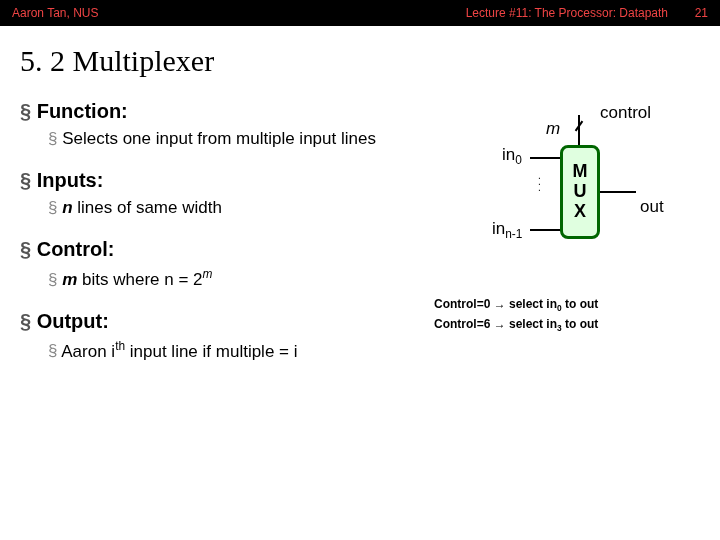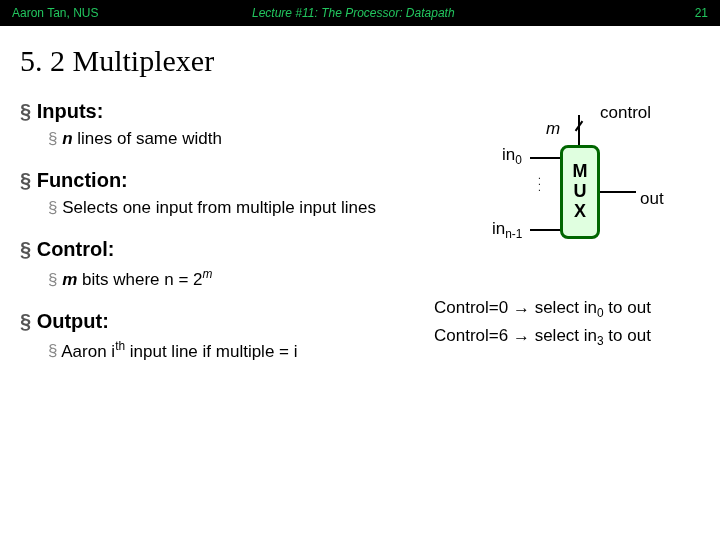--- a/index.html
+++ b/index.html
@@ -1,73 +1,73 @@
 <!DOCTYPE html>
 <html><head>
 <meta charset="utf-8">
 <style>
   * { box-sizing: border-box; margin: 0; padding: 0; }
   body { width: 720px; height: 540px; font-family: Arial, sans-serif; background: #fff; color: #000; position: relative; overflow: hidden; }
-  .topbar { height: 26px; background: #000; color: #22c55e; display: flex; align-items: center; font-size: 12px; padding: 0 12px; }
+  .topbar { height: 26px; background: #000; color: #ef4444; display: flex; align-items: center; font-size: 12px; padding: 0 12px; }
   .tb-left { flex: 0 0 200px; }
-  .tb-center { flex: 1; text-align: left; padding-left: 40px; font-style: italic; }
+  .tb-center { flex: 1; text-align: right; padding-left: 40px; }
   .tb-right { flex: 0 0 40px; text-align: right; }
   .title { font-size: 30px; font-family: "Times New Roman", serif; padding: 18px 8px 10px 20px; }
   .content { display: flex; padding: 12px 20px 0 20px; }
   .left-col { flex: 0 0 410px; }
   .right-col { flex: 1; position: relative; }
   .sect { margin-bottom: 20px; }
   .sect-hd { font-size: 20px; font-weight: bold; }
   .sect-hd::before { content: "§ "; color: #555; }
   .sub { font-size: 17px; padding-left: 28px; margin-top: 6px; }
   .sub::before { content: "§ "; color: #888; }
   .bi { font-style: italic; font-weight: bold; }
   sup, sub.sc { font-size: 0.7em; }
   sub.sc { vertical-align: sub; }
   .diagram { position: relative; width: 270px; height: 170px; margin-top: 1px; }
   .mux-box { position: absolute; left: 130px; top: 44px; width: 40px; height: 94px; border: 3px solid #006600; border-radius: 8px; background: #e0ffe0; display: flex; flex-direction: column; align-items: center; justify-content: center; font-size: 18px; font-weight: bold; color: #000; line-height: 1.1; }
   .lbl { position: absolute; font-size: 17px; }
   .lbl-ctrl { left: 170px; top: 2px; }
   .lbl-m { left: 116px; top: 18px; font-style: italic; }
   .lbl-in0 { left: 72px; top: 44px; }
   .lbl-inn { left: 62px; top: 118px; }
-  .lbl-out { left: 210px; top: 88px; }
+  .lbl-out { left: 210px; top: 96px; }
   .dots { position: absolute; left: 108px; top: 72px; font-size: 10px; line-height: 6px; letter-spacing: 0; }
   .line { position: absolute; background: #000; }
   .line-ctrl-v { left: 148px; top: 14px; width: 2px; height: 30px; }
   .tick { position: absolute; left: 143px; top: 24px; width: 12px; height: 2px; background: #000; transform: rotate(-55deg); }
   .line-in0 { left: 100px; top: 56px; width: 30px; height: 2px; }
   .line-inn { left: 100px; top: 128px; width: 30px; height: 2px; }
   .line-out { left: 170px; top: 90px; width: 36px; height: 2px; }
-  .examples { font-size: 17px; margin-top: 24px; line-height: 1.5; padding-left: 4px; }
+  .examples { font-size: 12px; margin-top: 24px; line-height: 1.5; padding-left: 4px; font-weight: bold; }
 </style>
 </head>
 <body>
 
 <div class="topbar">
   <div class="tb-left">Aaron Tan, NUS</div>
   <div class="tb-center">Lecture #11: The Processor: Datapath</div>
   <div class="tb-right">21</div>
 </div>
 
 <div class="title">5. 2 Multiplexer</div>
 
 <div class="content">
   <div class="left-col">
 
     <div class="sect">
+      <div class="sect-hd">Function:</div>
+      <div class="sub">Selects one input from multiple input lines</div>
+    </div>
+
+    <div class="sect">
       <div class="sect-hd">Inputs:</div>
       <div class="sub">
         <span class="bi">n</span><span> lines of same width</span>
       </div>
-    </div>
-
-    <div class="sect">
-      <div class="sect-hd">Function:</div>
-      <div class="sub">Selects one input from multiple input lines</div>
     </div>
 
     <div class="sect">
       <div class="sect-hd">Control:</div>
       <div class="sub">
         <span class="bi">m</span><span> bits where </span><span style="">n = 2</span><sup style="font-style:italic">m</sup>
       </div>
     </div>
 
     <div class="sect">

